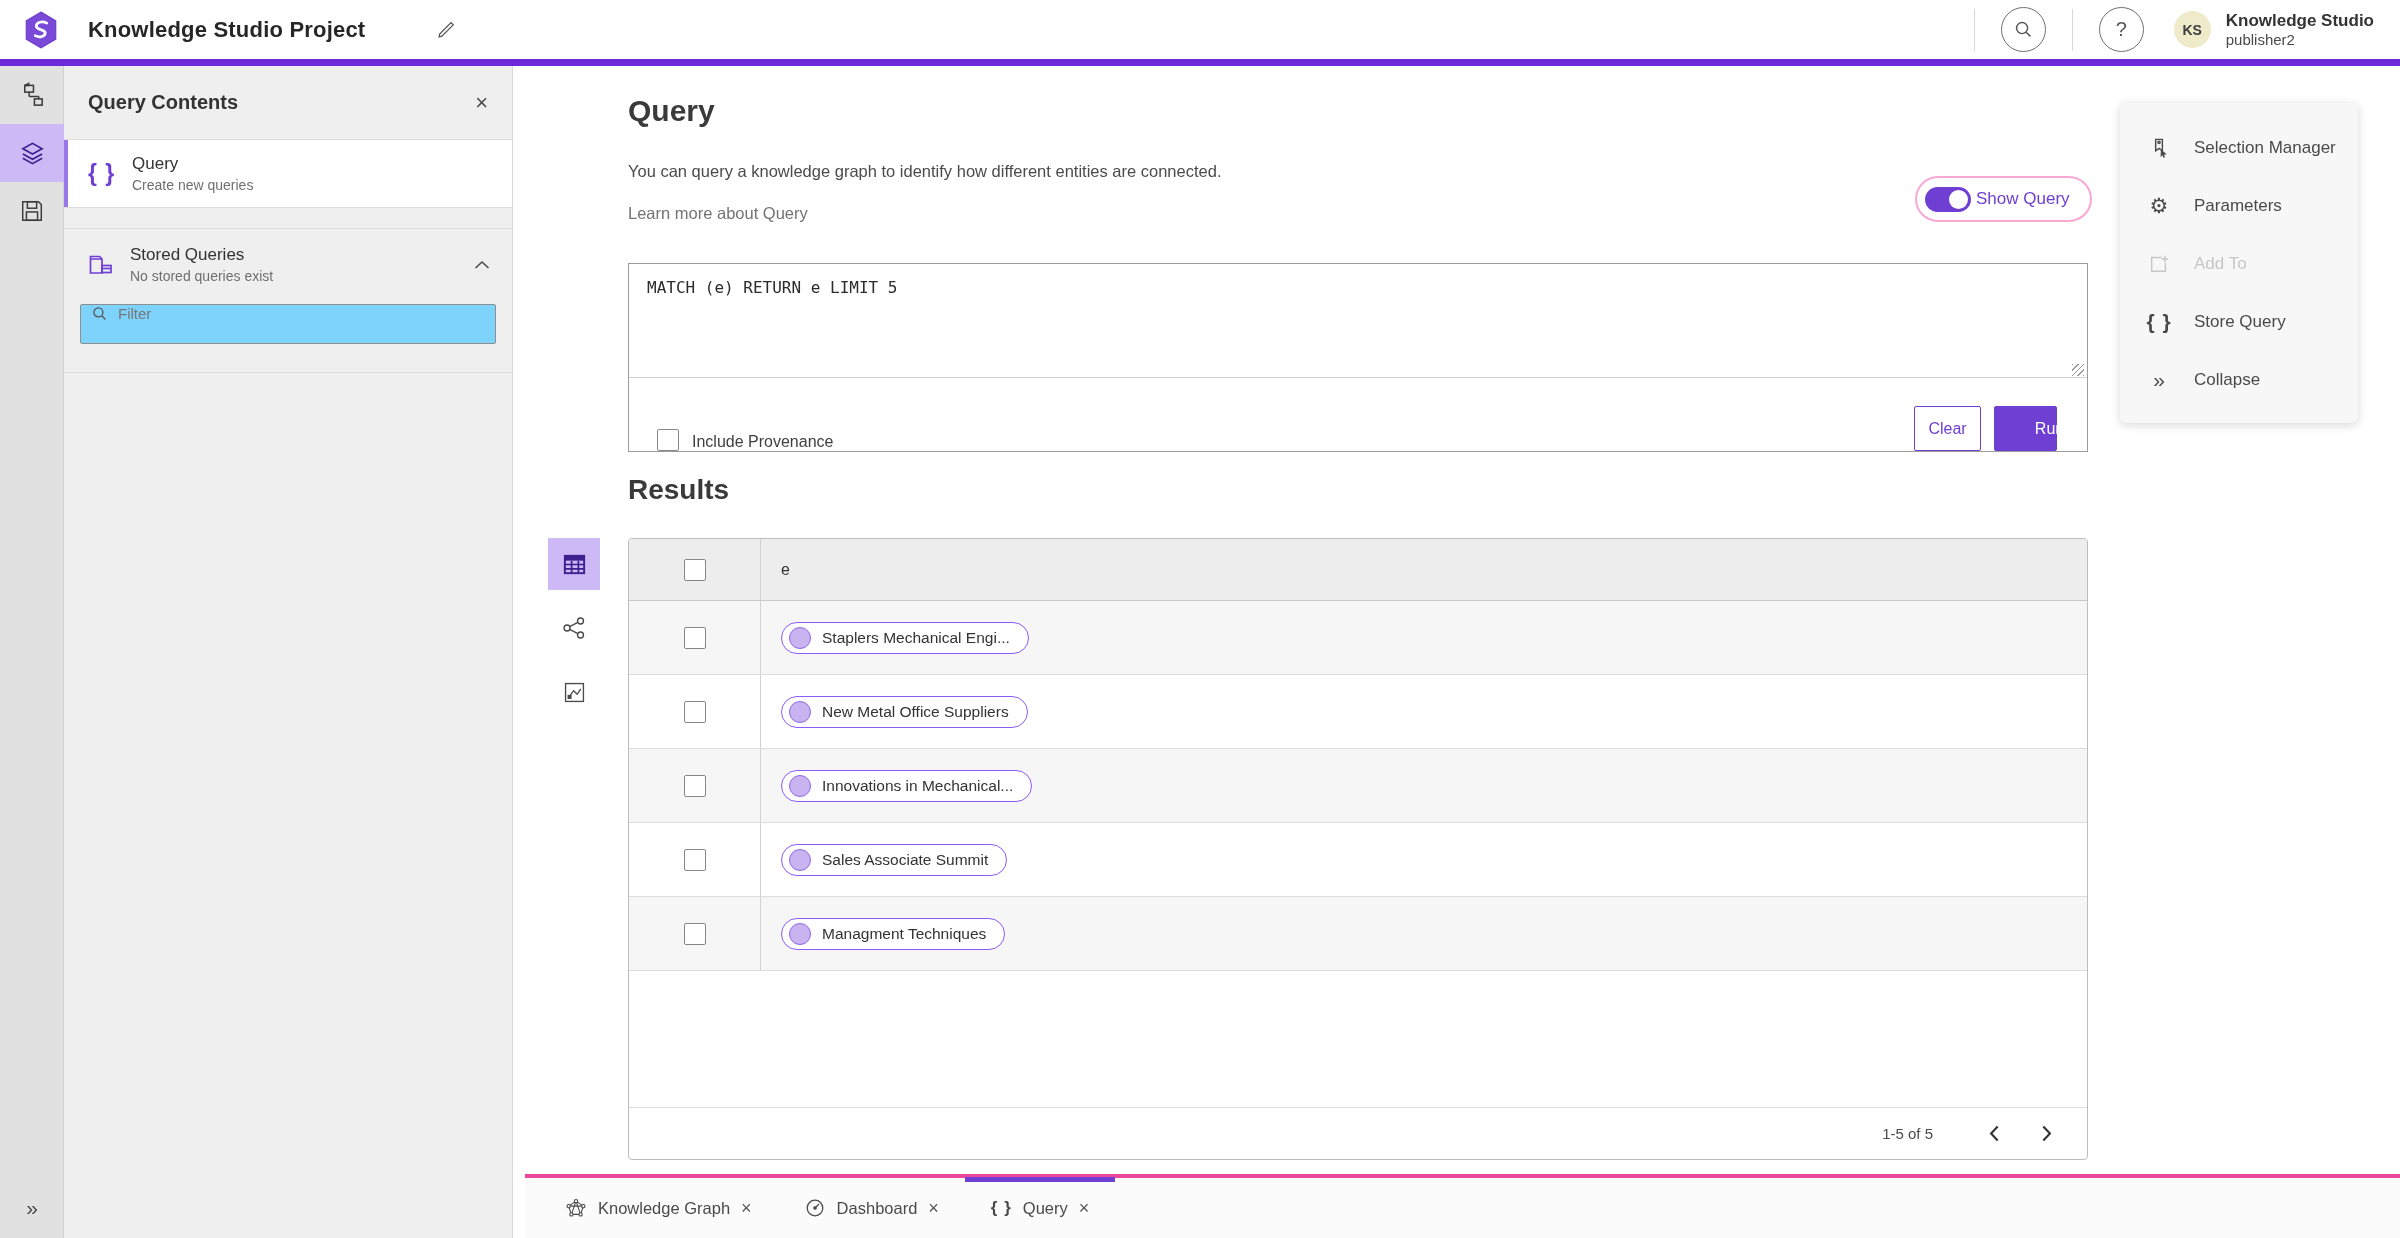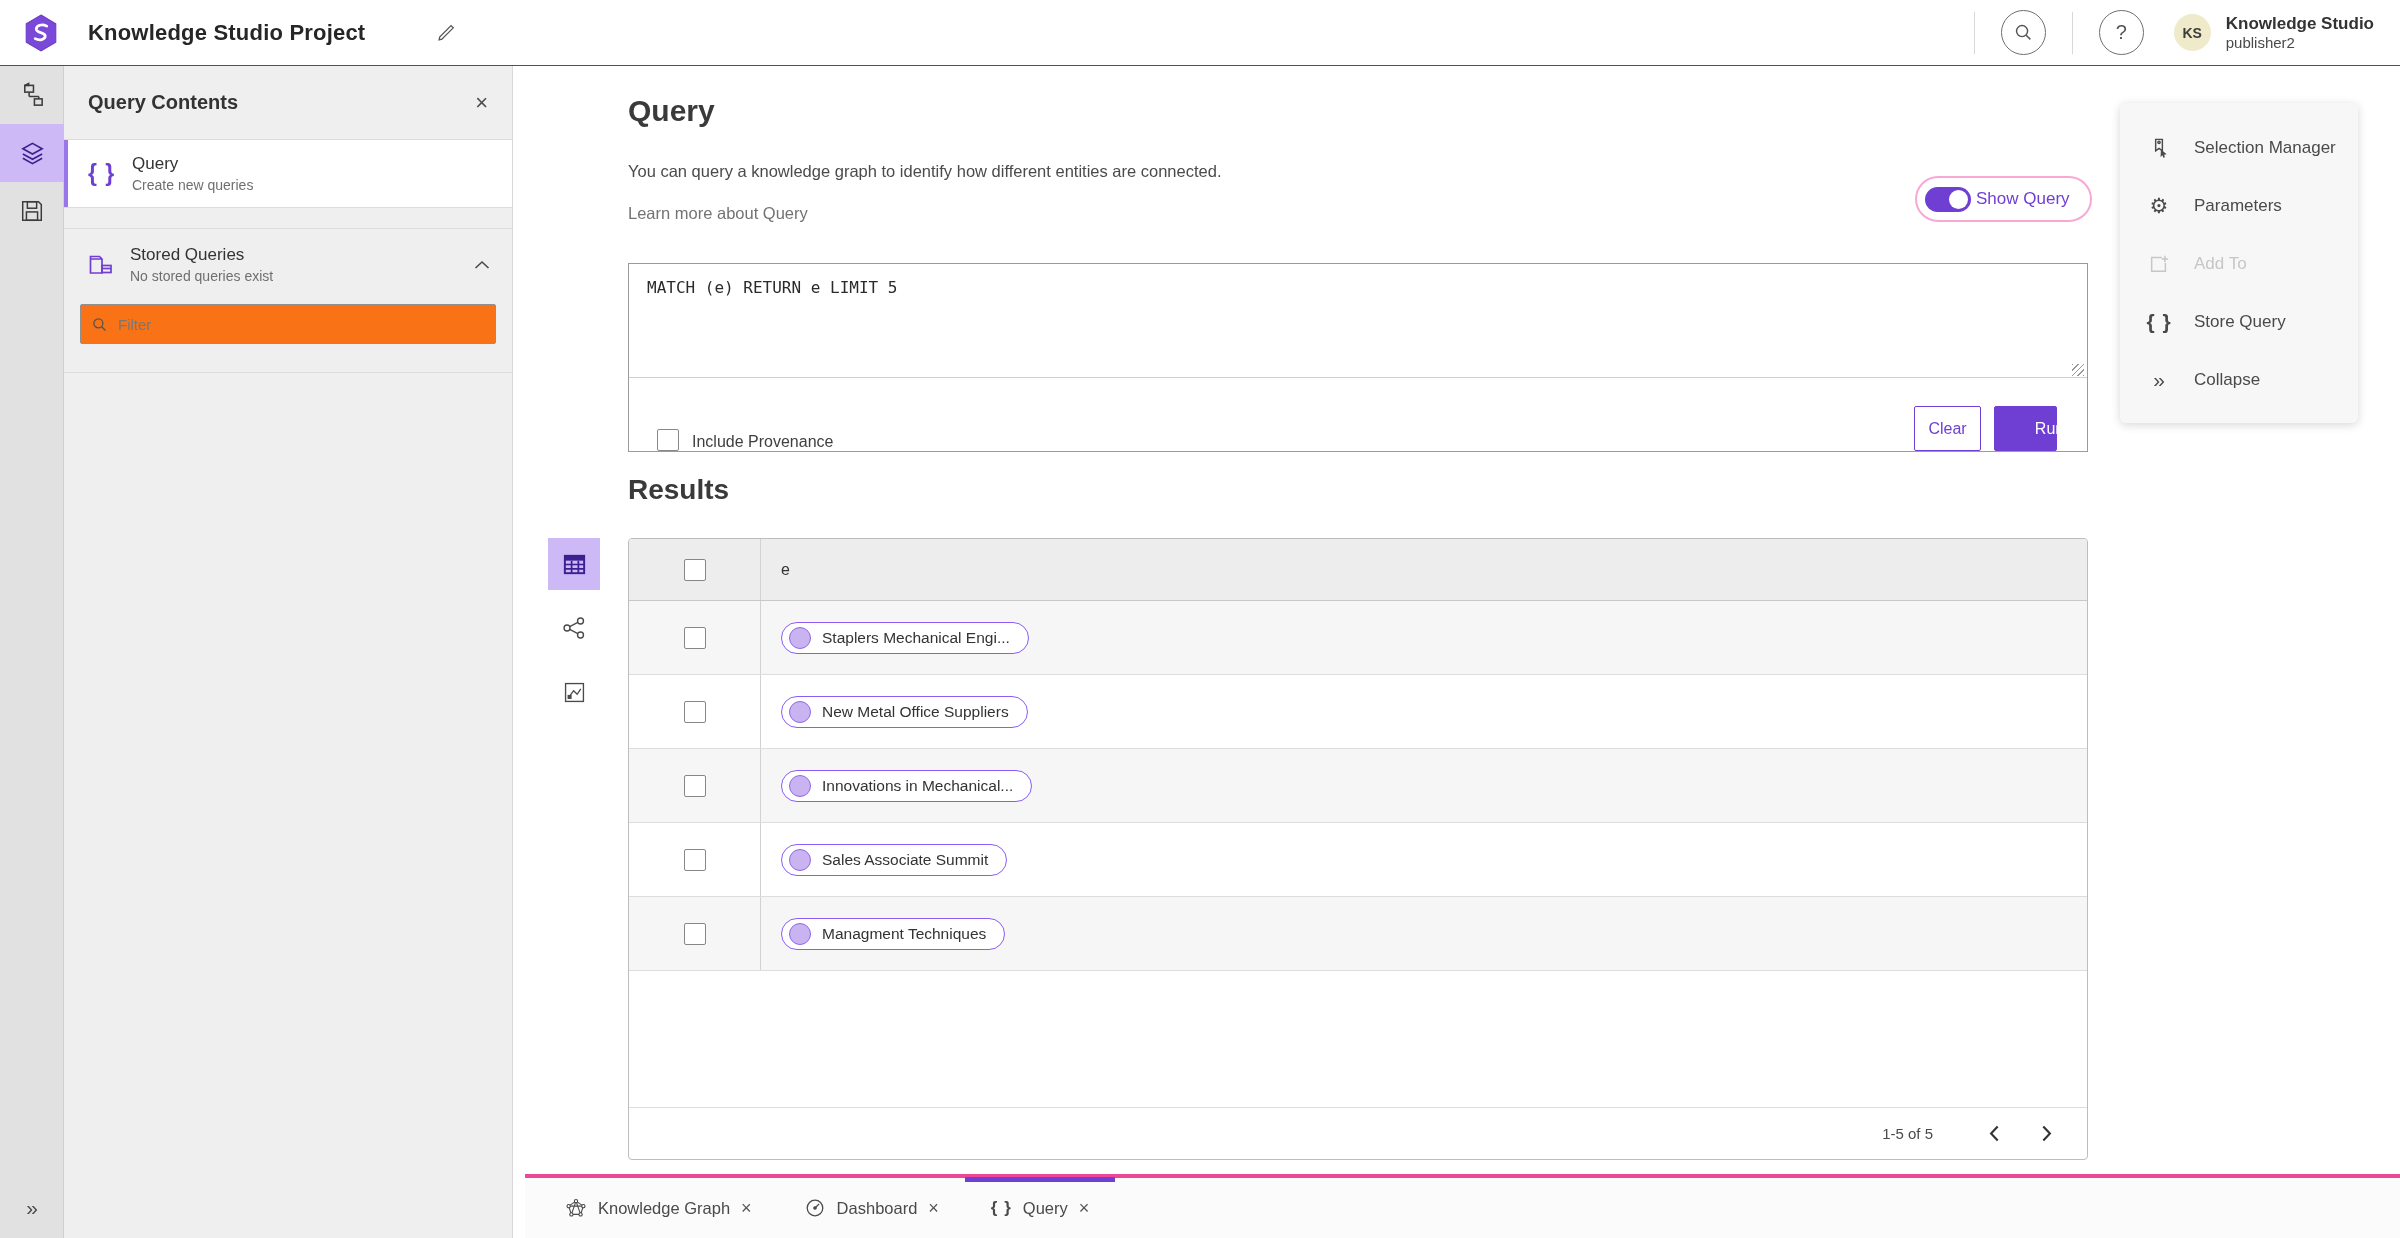--- a/index.html
+++ b/index.html
@@ -2,21 +2,21 @@
 <html><head>
 <meta charset="utf-8">
 <style>
   * { margin:0; padding:0; box-sizing:border-box; }
   html,body { width:2400px; height:1238px; overflow:hidden; background:#fff;
     font-family:"Liberation Sans", sans-serif; color:#333; }
   .app { position:relative; width:2400px; height:1238px; }
 
   
   .header { position:absolute; left:0; top:0; right:0; height:66px; background:#fff;
-    border-bottom:1px solid #6d28d9; display:flex; align-items:center; padding:0 26px 0 22px; z-index:30; }
+    border-bottom:7px solid #6d28d9; display:flex; align-items:center; padding:0 26px 0 22px; z-index:30; }
   .logo { width:38px; height:38px; flex:0 0 auto; }
   .app-title { font-size:22px; font-weight:700; color:#262626; margin-left:28px; letter-spacing:.2px; }
   .edit-btn { margin-left:66px; width:30px; height:30px; border:none; background:transparent; cursor:pointer;
     display:flex; align-items:center; justify-content:center; }
   .hspacer { flex:1; }
   .hdr-divider { width:1px; height:42px; background:#d8d8d8; margin:0 26px; }
   .circle-btn { width:45px; height:45px; border-radius:50%; border:1px solid #6f6f6f; background:#fff;
     display:flex; align-items:center; justify-content:center; cursor:pointer; font-size:20px; color:#555; }
   .avatar { width:37px; height:37px; border-radius:50%; background:#eeeaca; color:#3c3c3c;
     font-size:14px; font-weight:700; display:flex; align-items:center; justify-content:center; margin-left:30px; }
@@ -43,22 +43,22 @@
     display:flex; align-items:center; padding:14px 20px 14px 24px; cursor:pointer; }
   .panel-item.selected::before { content:""; position:absolute; left:0; top:0; bottom:0; width:4px; background:#9a77e8; }
   .braces { font-size:23px; font-weight:600; color:#6f3fd4; letter-spacing:1px; width:44px; flex:0 0 auto; }
   .pi-text { display:flex; flex-direction:column; gap:3px; }
   .pi-title { font-size:17px; color:#333; }
   .pi-sub { font-size:14px; color:#6f6f6f; }
   .stored-section { margin-top:20px; border-top:1px solid #dcdcdc; border-bottom:1px solid #dcdcdc;
     padding:16px 0 28px 0; }
   .stored-row { display:flex; align-items:center; padding:0 22px 0 24px; cursor:pointer; }
   .stored-row .pi-text { margin-left:12px; flex:1; }
-  .filter-box { margin:20px 16px 0 16px; height:40px; background:#f97316; border:1px solid #8f8f8f; border-radius:2px;
-    display:flex; align-items:center; padding:0 10px; }
+  .filter-box { margin:20px 16px 0 16px; height:40px; background:#7dd3fc; border:1px solid #8f8f8f; border-radius:2px;
+    display:flex; align-items:flex-start; padding:0 10px; }
   .filter-box input { border:none; outline:none; flex:1; margin-left:10px; font-size:15px;
     font-family:"Liberation Sans", sans-serif; color:#333; background:transparent; }
   .filter-box input::placeholder { color:#777; }
 
   
   .main { position:absolute; left:525px; top:66px; right:0; bottom:0; background:#fff; }
   .q-title { position:absolute; left:103px; top:28px; font-size:30px; font-weight:700; color:#3a3a3a; }
   .q-desc { position:absolute; left:103px; top:96px; font-size:16.5px; color:#4b4b4b; }
   .q-link { position:absolute; left:103px; top:138px; font-size:16.5px; color:#737373; cursor:pointer; text-decoration:none; }
   .show-pill { position:absolute; left:1390px; top:110px; height:46px; border:2px solid #f9a8d4; border-radius:23px;

